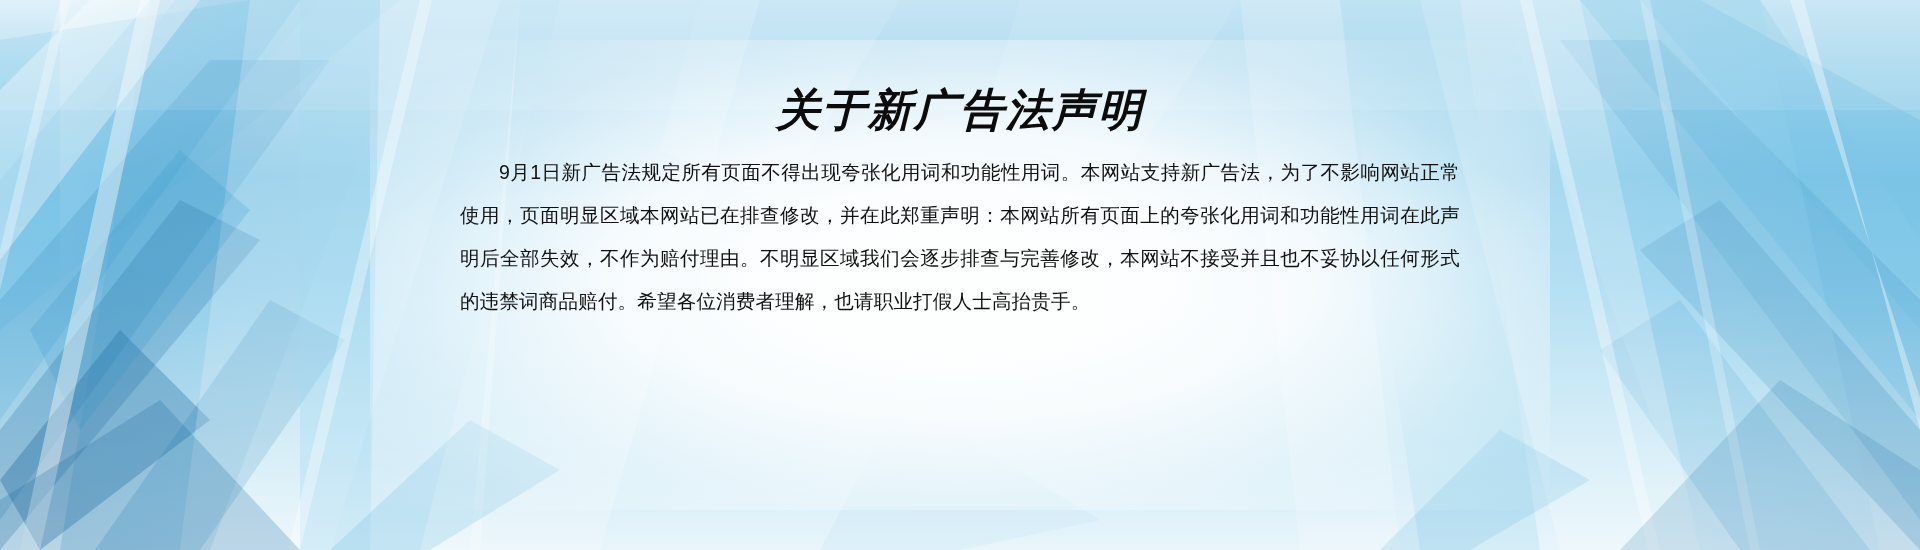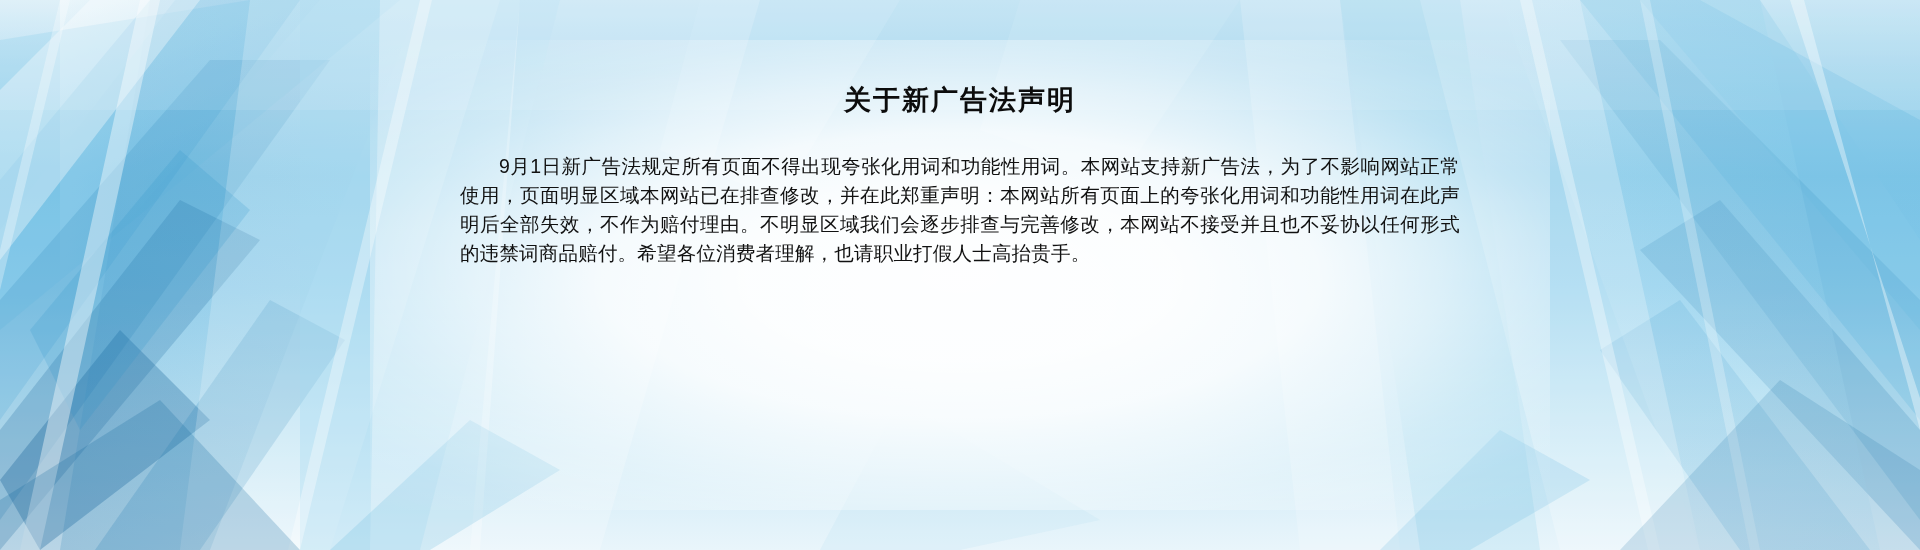--- a/index.html
+++ b/index.html
@@ -54,30 +54,31 @@
     position: absolute;
     left: 50%;
     top: 0;
     transform: translateX(-50%);
     width: 1000px;
     padding-top: 84px;
     z-index: 20;
   }
   #title {
     text-align: center;
-    font-size: 27px;
+    font-size: 44px;
     font-weight: bold;
     color: #0c0c0c;
     letter-spacing: 2px;
-    margin: 0 0 36px 0;
+    margin: 0 0 14px 0;
     line-height: 1.2;
+    font-style: italic;
   }
   .para {
     font-size: 19.5px;
-    line-height: 29px;
+    line-height: 43px;
     color: #111111;
     margin: 0;
     text-align: justify;
     text-justify: inter-ideograph;
     letter-spacing: 0.2px;
   }
   .para.indent {
     text-indent: 2em;
   }
 </style>

